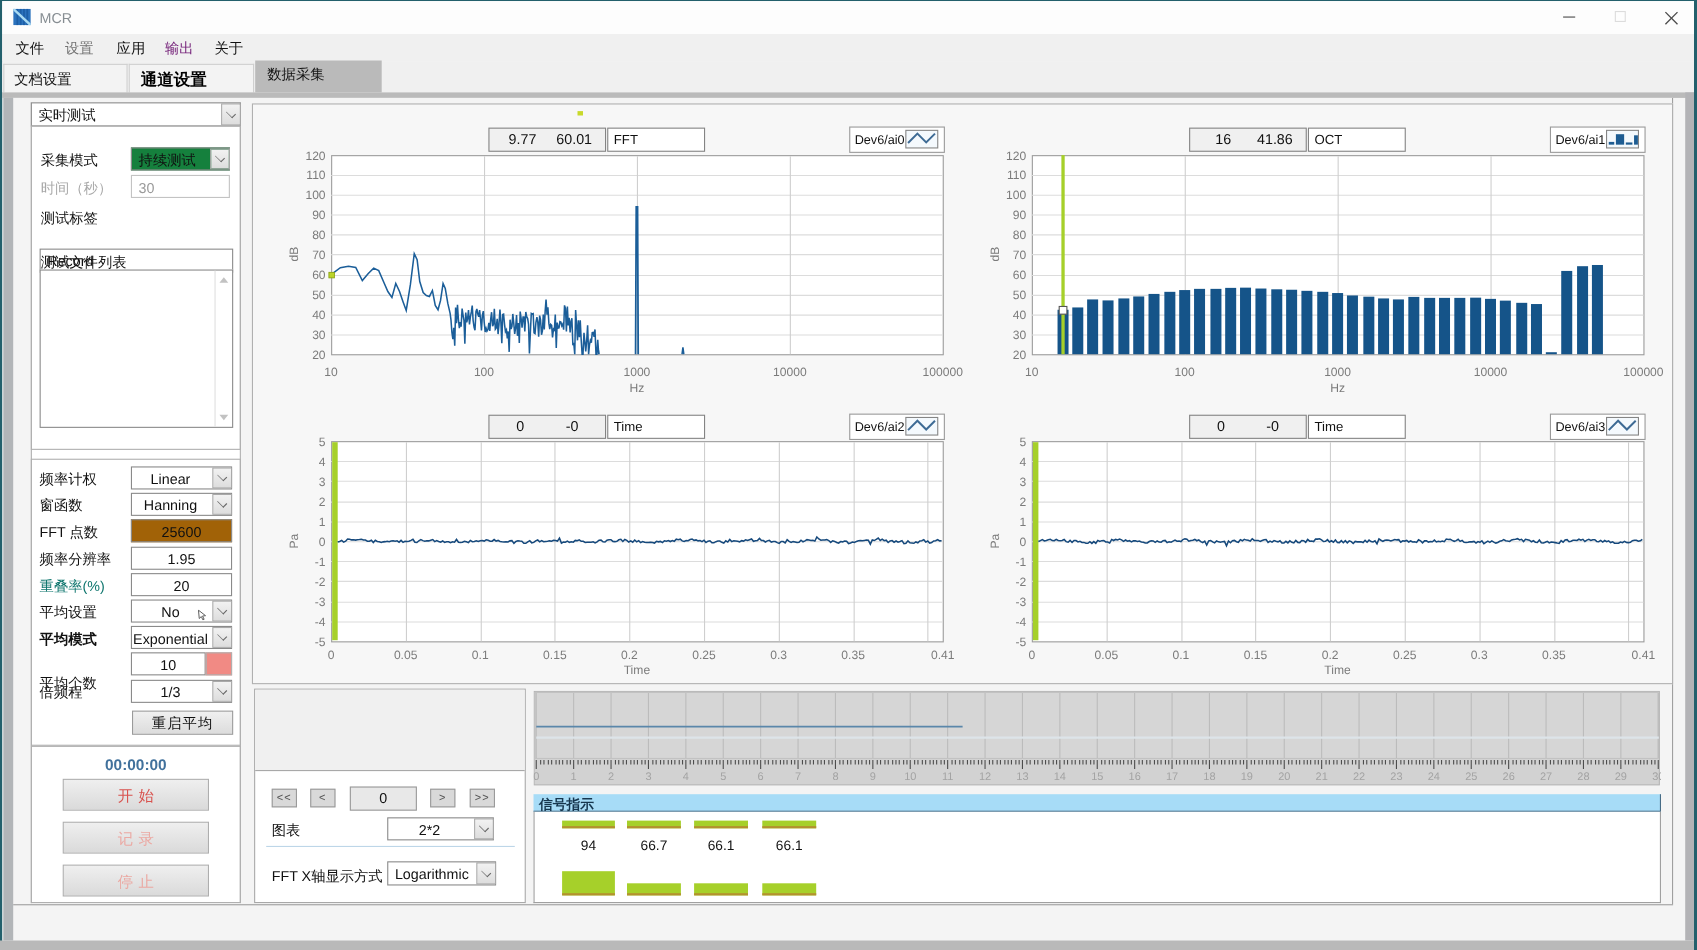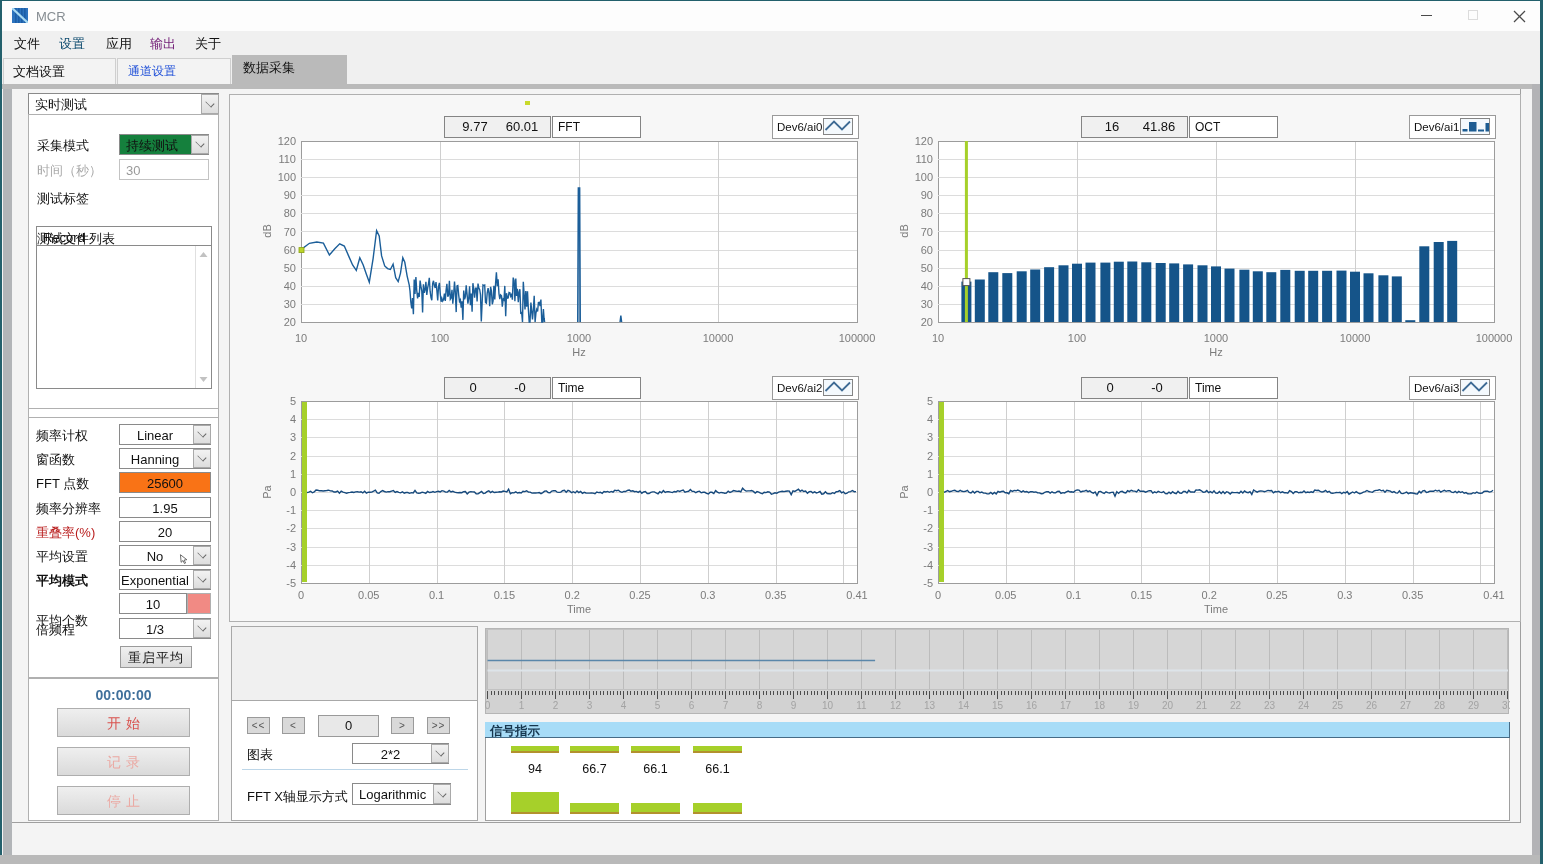--- a/index.html
+++ b/index.html
@@ -16,29 +16,29 @@
 </svg>
     <div style="position:absolute;left:36px;top:9px;font-size:13px;color:#868d92;text-align:left;font-weight:normal;white-space:nowrap;">MCR</div>
     <div class="abs" style="left:1421px;top:15px;width:11px;height:1px;background:#4a4a4a;"></div>
     <div class="abs" style="left:1468px;top:10px;width:10px;height:10px;border:1px solid #dcdcdc;"></div>
     <svg class="abs" style="left:1513px;top:10px" width="13" height="13">
       <line x1="1" y1="1" x2="12" y2="12" stroke="#4a4a4a" stroke-width="1.2"></line>
       <line x1="12" y1="1" x2="1" y2="12" stroke="#4a4a4a" stroke-width="1.2"></line>
     </svg>
     <div class="abs" style="left:2px;top:31px;width:1538px;height:25px;background:#f0f0f0;"></div>
     <div style="position:absolute;left:14px;top:35px;font-size:13px;color:#111;text-align:left;font-weight:normal;white-space:nowrap;">文件</div>
-    <div style="position:absolute;left:59px;top:35px;font-size:13px;color:#0c4a6e;text-align:center;font-weight:normal;white-space:nowrap;">设置</div>
+    <div style="position:absolute;left:59px;top:35px;font-size:13px;color:#737373;text-align:center;font-weight:normal;white-space:nowrap;">设置</div>
     <div style="position:absolute;left:106px;top:35px;font-size:13px;color:#111;text-align:left;font-weight:normal;white-space:nowrap;">应用</div>
     <div style="position:absolute;left:150px;top:35px;font-size:13px;color:#701a75;text-align:left;font-weight:normal;white-space:nowrap;">输出</div>
     <div style="position:absolute;left:195px;top:35px;font-size:13px;color:#111;text-align:left;font-weight:normal;white-space:nowrap;">关于</div>
     <div class="abs" style="left:2px;top:56px;width:1538px;height:28px;background:#f0f0f0;"></div>
     <div class="abs" style="left:3px;top:58px;width:113px;height:26px;background:#f3f3f3;border:1px solid #cfcfcf;border-bottom:none;"></div>
     <div style="position:absolute;left:13px;top:63px;font-size:13px;color:#111;text-align:left;font-weight:normal;white-space:nowrap;">文档设置</div>
     <div class="abs" style="left:117px;top:58px;width:114px;height:26px;background:#f3f3f3;border:1px solid #cfcfcf;border-bottom:none;"></div>
-    <div style="position:absolute;left:128px;top:63px;font-size:12px;color:#1d4ed8;text-align:left;font-weight:normal;white-space:nowrap;">通道设置</div>
+    <div style="position:absolute;left:128px;top:63px;font-size:15px;color:#000000;text-align:left;font-weight:bold;white-space:nowrap;">通道设置</div>
     <div class="abs" style="left:232px;top:55px;width:115px;height:29px;background:#bababa;"></div>
     <div style="position:absolute;left:243px;top:59px;font-size:13px;color:#111;text-align:left;font-weight:normal;white-space:nowrap;">数据采集</div>
     <div class="abs" style="left:2px;top:84px;width:1538px;height:5px;background:#bababa;"></div>
     <div class="abs" style="left:1532px;top:84px;width:8px;height:771px;background:#b3b3b6;"></div>
     <div class="abs" style="left:12px;top:89px;width:1509px;height:733px;background:#f4f4f4;"></div>
     <div class="abs" style="left:3px;top:89px;width:9px;height:766px;background:#b2b5b8;"></div>
     <div class="abs" style="left:1520px;top:89px;width:1px;height:733px;background:#9f9f9f;"></div>
     <div class="abs" style="left:12px;top:822px;width:1509px;height:1px;background:#9f9f9f;"></div>
     <div class="abs" style="left:28px;top:93px;width:191px;height:728px;background:#ffffff;border-left:1px solid #b0b0b0;border-right:1px solid #b0b0b0;"></div>
     <div style="position:absolute;left:28px;top:93px;width:191px;height:22px;background:#fff;border:1px solid #8a8a8a;">
@@ -79,28 +79,28 @@
       </div>
     </div>
     <div style="position:absolute;left:36px;top:451.2px;font-size:13px;color:#111;text-align:left;font-weight:normal;white-space:nowrap;">窗函数</div>
     <div style="position:absolute;left:119px;top:448.2px;width:92px;height:21px;background:#fff;border:1px solid #8a8a8a;">
       <div style="position:absolute;left:0px;top:0;right:20px;height:21px;line-height:21px;text-align:center;font-size:13px;color:#111;white-space:nowrap;">Hanning</div>
       <div style="position:absolute;left:73px;top:0px;width:18px;height:19px;background:linear-gradient(#f2f2f2,#ddd);border:1px solid #a9a9a9;">
         <div style="position:absolute;left:4px;top:3px;width:8px;height:8px;border-right:1.6px solid #666;border-bottom:1.6px solid #666;transform:rotate(45deg) scale(1,.62);"></div>
       </div>
     </div>
     <div style="position:absolute;left:36px;top:475.4px;font-size:13px;color:#111;text-align:left;font-weight:normal;white-space:nowrap;">FFT 点数</div>
-    <div style="position:absolute;left:119px;top:472.4px;width:92px;height:21px;background:#f97316;border:1px solid #8a8a8a;">
+    <div style="position:absolute;left:119px;top:472.4px;width:92px;height:21px;background:#a16207;border:1px solid #8a8a8a;">
       <div style="position:absolute;left:0px;top:0;right:0;height:21px;line-height:21px;text-align:center;font-size:13px;color:#111;">25600</div>
     </div>
     <div style="position:absolute;left:36px;top:499.6px;font-size:13px;color:#111;text-align:left;font-weight:normal;white-space:nowrap;">频率分辨率</div>
     <div style="position:absolute;left:119px;top:496.6px;width:92px;height:21px;background:#fff;border:1px solid #8a8a8a;">
       <div style="position:absolute;left:0px;top:0;right:0;height:21px;line-height:21px;text-align:center;font-size:13px;color:#111;">1.95</div>
     </div>
-    <div style="position:absolute;left:36px;top:523.8px;font-size:13px;color:#b91c1c;text-align:left;font-weight:normal;white-space:nowrap;">重叠率(%)</div>
+    <div style="position:absolute;left:36px;top:523.8px;font-size:13px;color:#0f766e;text-align:left;font-weight:normal;white-space:nowrap;">重叠率(%)</div>
     <div style="position:absolute;left:119px;top:520.8px;width:92px;height:21px;background:#fff;border:1px solid #8a8a8a;">
       <div style="position:absolute;left:0px;top:0;right:0;height:21px;line-height:21px;text-align:center;font-size:13px;color:#111;">20</div>
     </div>
     <div style="position:absolute;left:36px;top:548.0px;font-size:13px;color:#111;text-align:left;font-weight:normal;white-space:nowrap;">平均设置</div>
     <div style="position:absolute;left:119px;top:545.0px;width:92px;height:21px;background:#fff;border:1px solid #8a8a8a;">
       <div style="position:absolute;left:0px;top:0;right:20px;height:21px;line-height:21px;text-align:center;font-size:13px;color:#111;white-space:nowrap;">No</div>
       <div style="position:absolute;left:73px;top:0px;width:18px;height:19px;background:linear-gradient(#f2f2f2,#ddd);border:1px solid #a9a9a9;">
         <div style="position:absolute;left:4px;top:3px;width:8px;height:8px;border-right:1.6px solid #666;border-bottom:1.6px solid #666;transform:rotate(45deg) scale(1,.62);"></div>
       </div>
     </div>
@@ -116,21 +116,21 @@
       <div style="position:absolute;left:0px;top:0;right:0;height:21px;line-height:21px;text-align:center;font-size:13px;color:#111;">10</div>
     </div>
     <div class="abs" style="left:187px;top:593.4px;width:24px;height:21px;background:#f18a84;border:1px solid #b0b0b0;"></div>
     <div style="position:absolute;left:36px;top:620.6px;font-size:13px;color:#111;text-align:left;font-weight:normal;white-space:nowrap;">倍频程</div>
     <div style="position:absolute;left:119px;top:617.6px;width:92px;height:21px;background:#fff;border:1px solid #8a8a8a;">
       <div style="position:absolute;left:0px;top:0;right:20px;height:21px;line-height:21px;text-align:center;font-size:13px;color:#111;white-space:nowrap;">1/3</div>
       <div style="position:absolute;left:73px;top:0px;width:18px;height:19px;background:linear-gradient(#f2f2f2,#ddd);border:1px solid #a9a9a9;">
         <div style="position:absolute;left:4px;top:3px;width:8px;height:8px;border-right:1.6px solid #666;border-bottom:1.6px solid #666;transform:rotate(45deg) scale(1,.62);"></div>
       </div>
     </div>
-    <div class="abs" style="left:120px;top:646px;width:72px;height:22px;background:linear-gradient(#f0f0f0,#dcdcdc);border:1px solid #9a9a9a;text-align:center;line-height:21px;font-size:13px;color:#111;letter-spacing:1px;">重启平均</div>
+    <div class="abs" style="left:120px;top:646px;width:92px;height:22px;background:linear-gradient(#f0f0f0,#dcdcdc);border:1px solid #9a9a9a;text-align:center;line-height:21px;font-size:13px;color:#111;letter-spacing:1px;">重启平均</div>
     <svg class="abs" style="left:179px;top:554px" width="10" height="10" viewBox="0 0 14 14">
 <path d="M2,1 L11,8 L7.2,8.4 L9.2,12.6 L7.6,13.3 L5.6,9.1 L3,11.6 Z" fill="#fff" stroke="#555" stroke-width="1.2"></path>
 </svg>
     <div class="abs" style="left:28px;top:678px;width:191px;height:143px;border:1px solid #b0b0b0;"></div>
     <div style="position:absolute;left:28px;top:687px;width:191px;font-size:14px;color:#41719c;text-align:center;font-weight:bold;white-space:nowrap;">00:00:00</div>
     <div style="position:absolute;left:57px;top:708px;width:133px;height:29px;background:linear-gradient(#efefef,#dadada);border:1px solid #aeaeae;text-align:center;line-height:29px;font-size:14px;color:#d9534f;letter-spacing:5px;text-indent:5px;">开始</div>
     <div style="position:absolute;left:57px;top:747px;width:133px;height:29px;background:linear-gradient(#efefef,#dadada);border:1px solid #aeaeae;text-align:center;line-height:29px;font-size:14px;color:#eba9a3;letter-spacing:5px;text-indent:5px;">记录</div>
     <div style="position:absolute;left:57px;top:786px;width:133px;height:29px;background:linear-gradient(#efefef,#dadada);border:1px solid #aeaeae;text-align:center;line-height:29px;font-size:14px;color:#eba9a3;letter-spacing:5px;text-indent:5px;">停止</div>
     <div class="abs" style="left:229px;top:94px;width:1292px;height:528px;background:#f7f7f7;border:1px solid #b0b0b0;">
       <svg width="1292" height="528" viewBox="0 0 1292 528" style="position:absolute;left:0;top:0">

